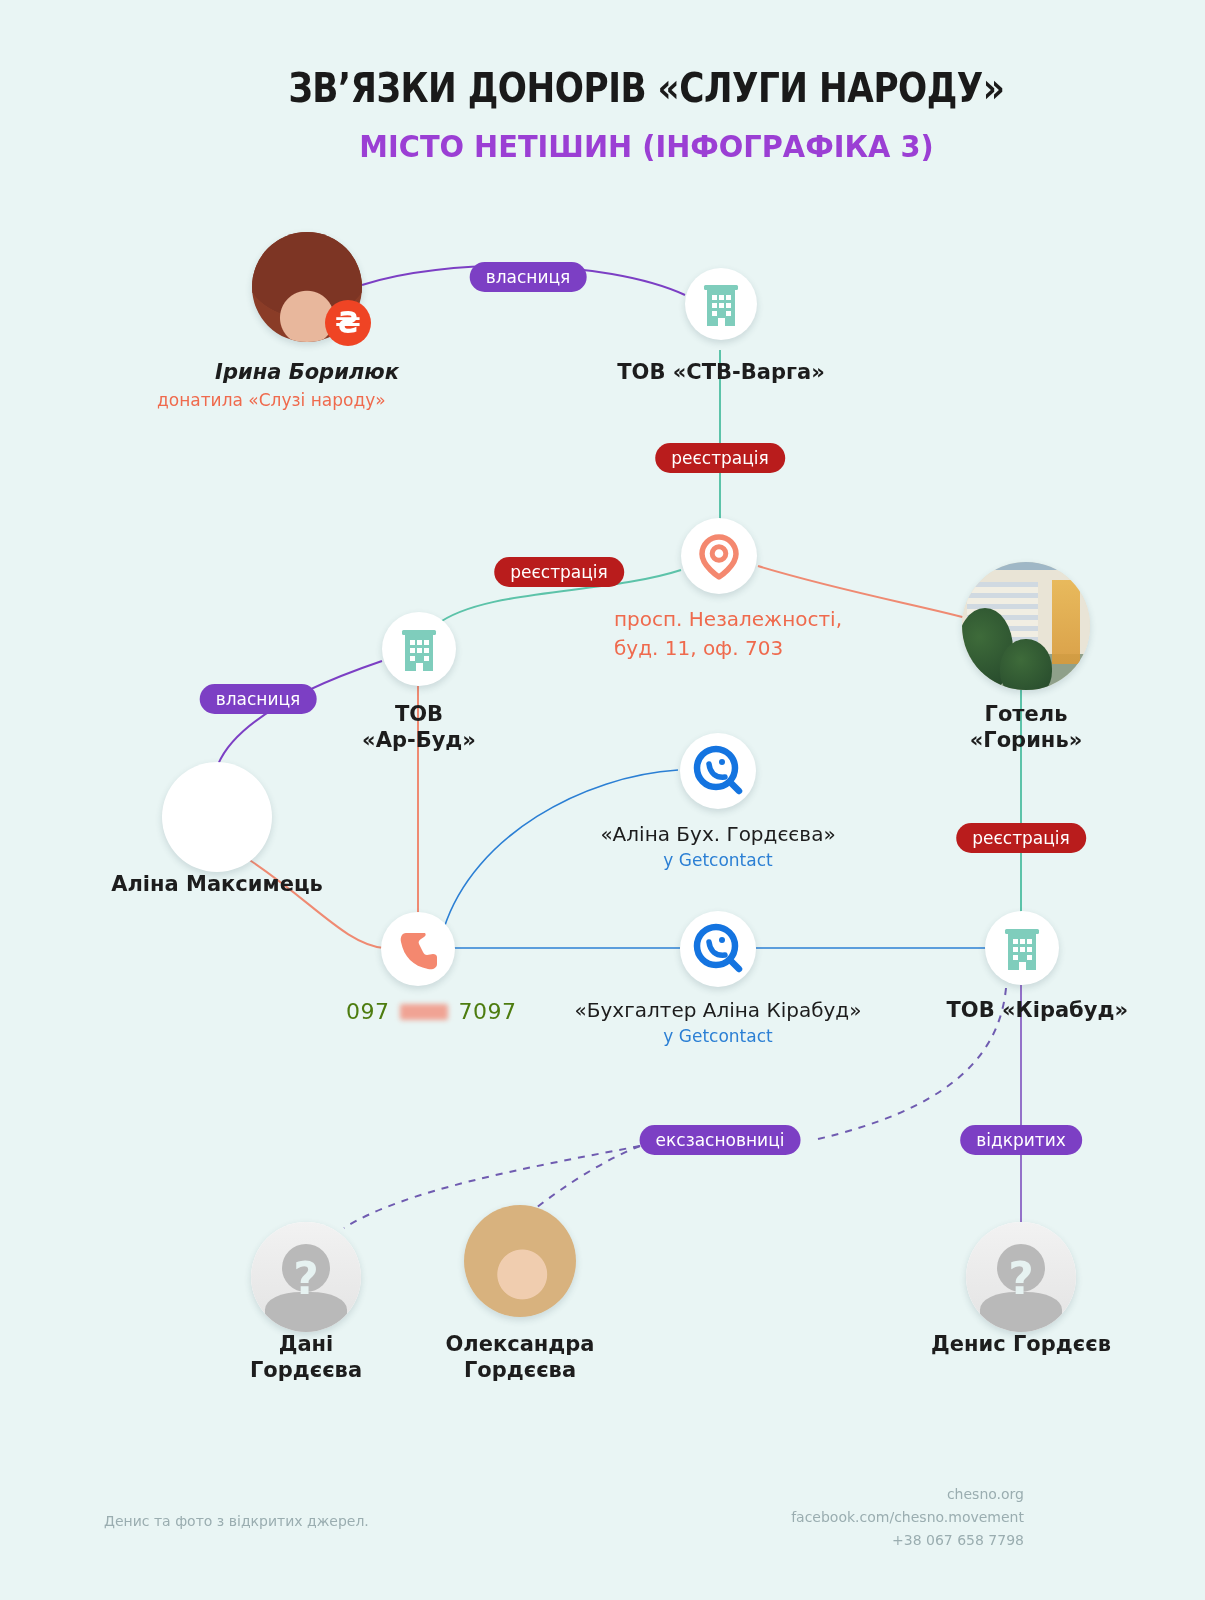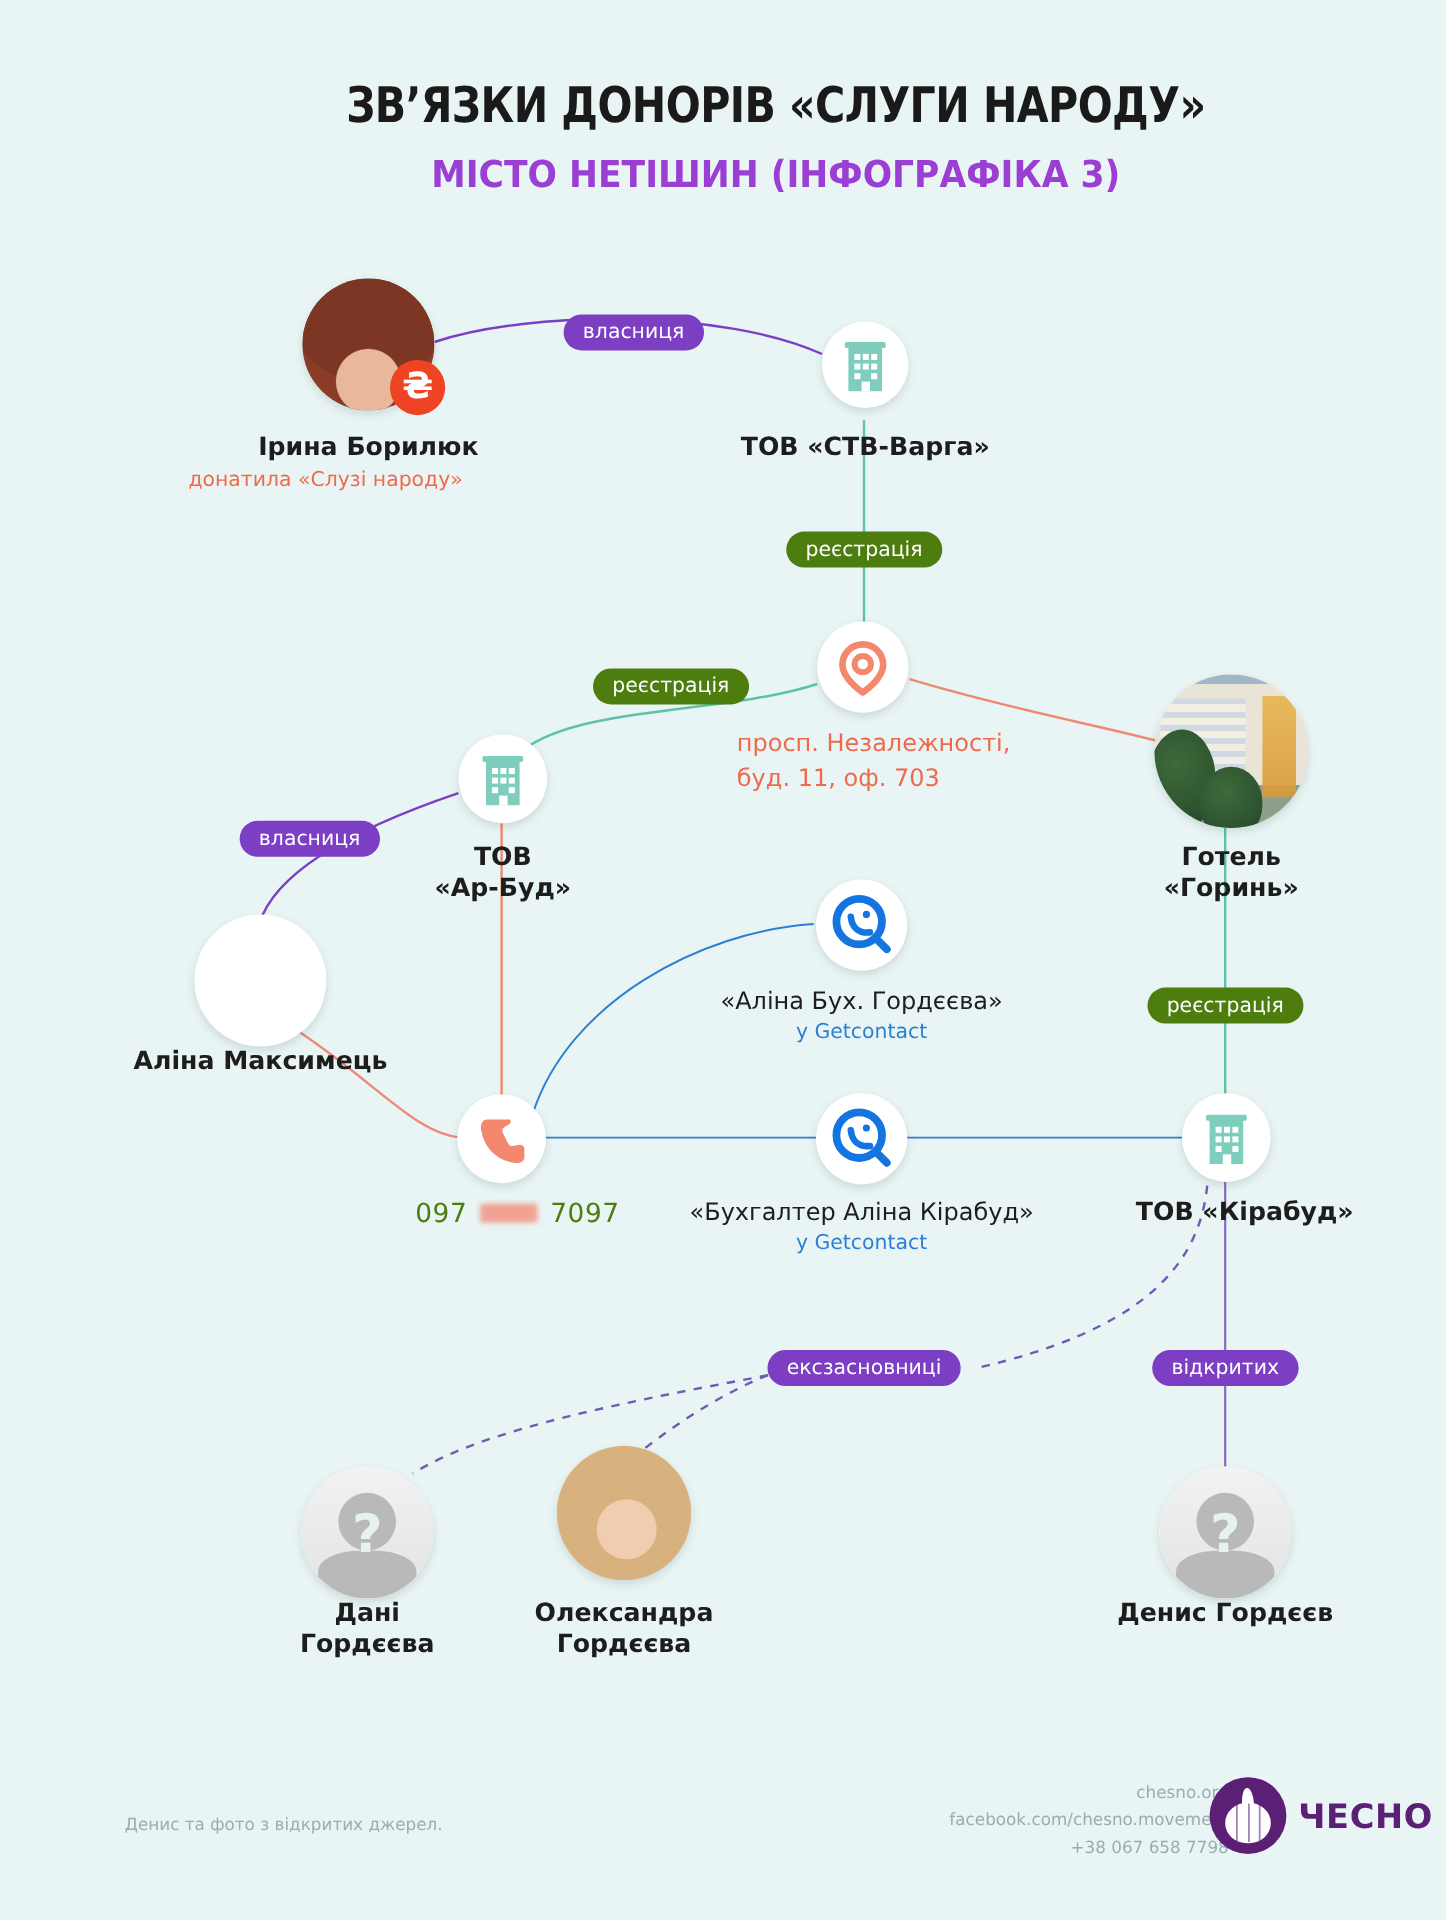--- a/index.html
+++ b/index.html
@@ -129,21 +129,21 @@
     display: flex;
     align-items: center;
     justify-content: center;
     color: #ffffff;
     font-size: 17px;
     font-family: "DejaVu Sans", sans-serif;
     white-space: nowrap;
     transform: translateX(-50%);
   }
   .pill.purple { background: #7c3fc4; }
-  .pill.teal   { background: #4d7c0f; }
+  .pill.teal   { background: #b91c1c; }
 
   
   .bldg { width: 100%; height: 100%; }
   .hryvnia {
     position: absolute;
     right: -2px; bottom: 2px;
     width: 46px; height: 46px;
     border-radius: 50%;
     background: #ef4424;
     display: flex; align-items: center; justify-content: center;
@@ -292,21 +292,21 @@
     <path d="M596,1146 C560,1160 520,1186 492,1208" stroke="#6f5bb0" stroke-width="2" fill="none" stroke-dasharray="7 7"></path>
 
     <path d="M596,1146 C480,1168 360,1190 300,1228" stroke="#6f5bb0" stroke-width="2" fill="none" stroke-dasharray="7 7"></path>
   </svg>
 
   <div class="node">
     <div class="circ" style="left:208px; top:232px; width:110px; height:110px;">
       <div class="photo ph-iryna"></div>
     </div>
     <div class="hryvnia" style="left:281px; top:300px; right:auto; bottom:auto;">₴</div>
-    <div class="caption" style="left:113px; top:360px; width:300px;">Ірина Борилюк</div>
+    <div class="caption" style="left:113px; top:360px; width:300px;font-style:italic;">Ірина Борилюк</div>
     <div class="sub-caption" style="left:113px; top:390px; width:300px;">донатила «Слузі народу»</div>
   </div>
 
   <div class="node">
     <div class="circ" style="left:641px; top:268px; width:72px; height:72px;">
       <svg class="bldg" viewBox="0 0 72 72">
         <rect x="22" y="20" width="28" height="38" fill="#7fcdbc"></rect>
         <rect x="19" y="17" width="34" height="5" rx="1.5" fill="#7fcdbc"></rect>
         <rect x="27" y="27" width="5" height="5" fill="#fff"></rect>
         <rect x="34" y="27" width="5" height="5" fill="#fff"></rect>
@@ -473,22 +473,14 @@
   <div class="pill purple" style="left:977px; top:1125px;">відкритих</div>
 
   <div class="footer-note">Денис та фото з відкритих джерел.</div>
 
   <div class="footer-contacts">
     <div>chesno.org</div>
     <div>facebook.com/chesno.movement</div>
     <div>+38 067 658 7798</div>
   </div>
 
-  <div class="logo-wrap">
-    <div class="logo-mark">
-      <div class="stem"></div>
-      <div class="bulb"></div>
-      <div class="ribs"></div>
-    </div>
-    <div class="logo-text">ЧЕСНО</div>
-  </div>
 
 </div>
 
 </body></html>

